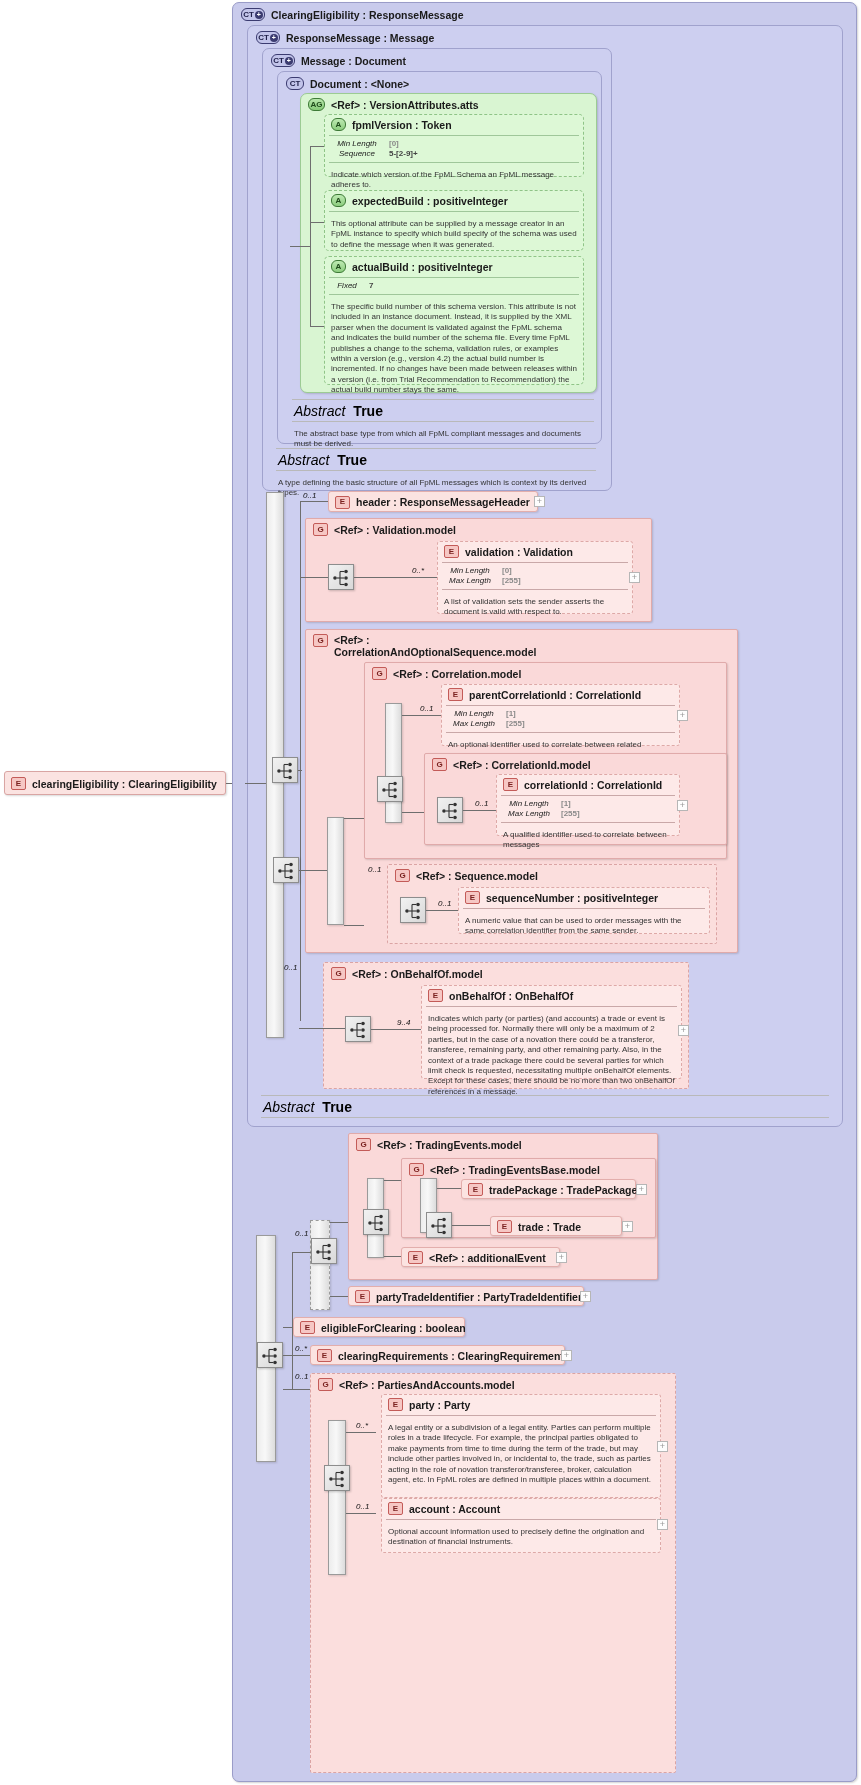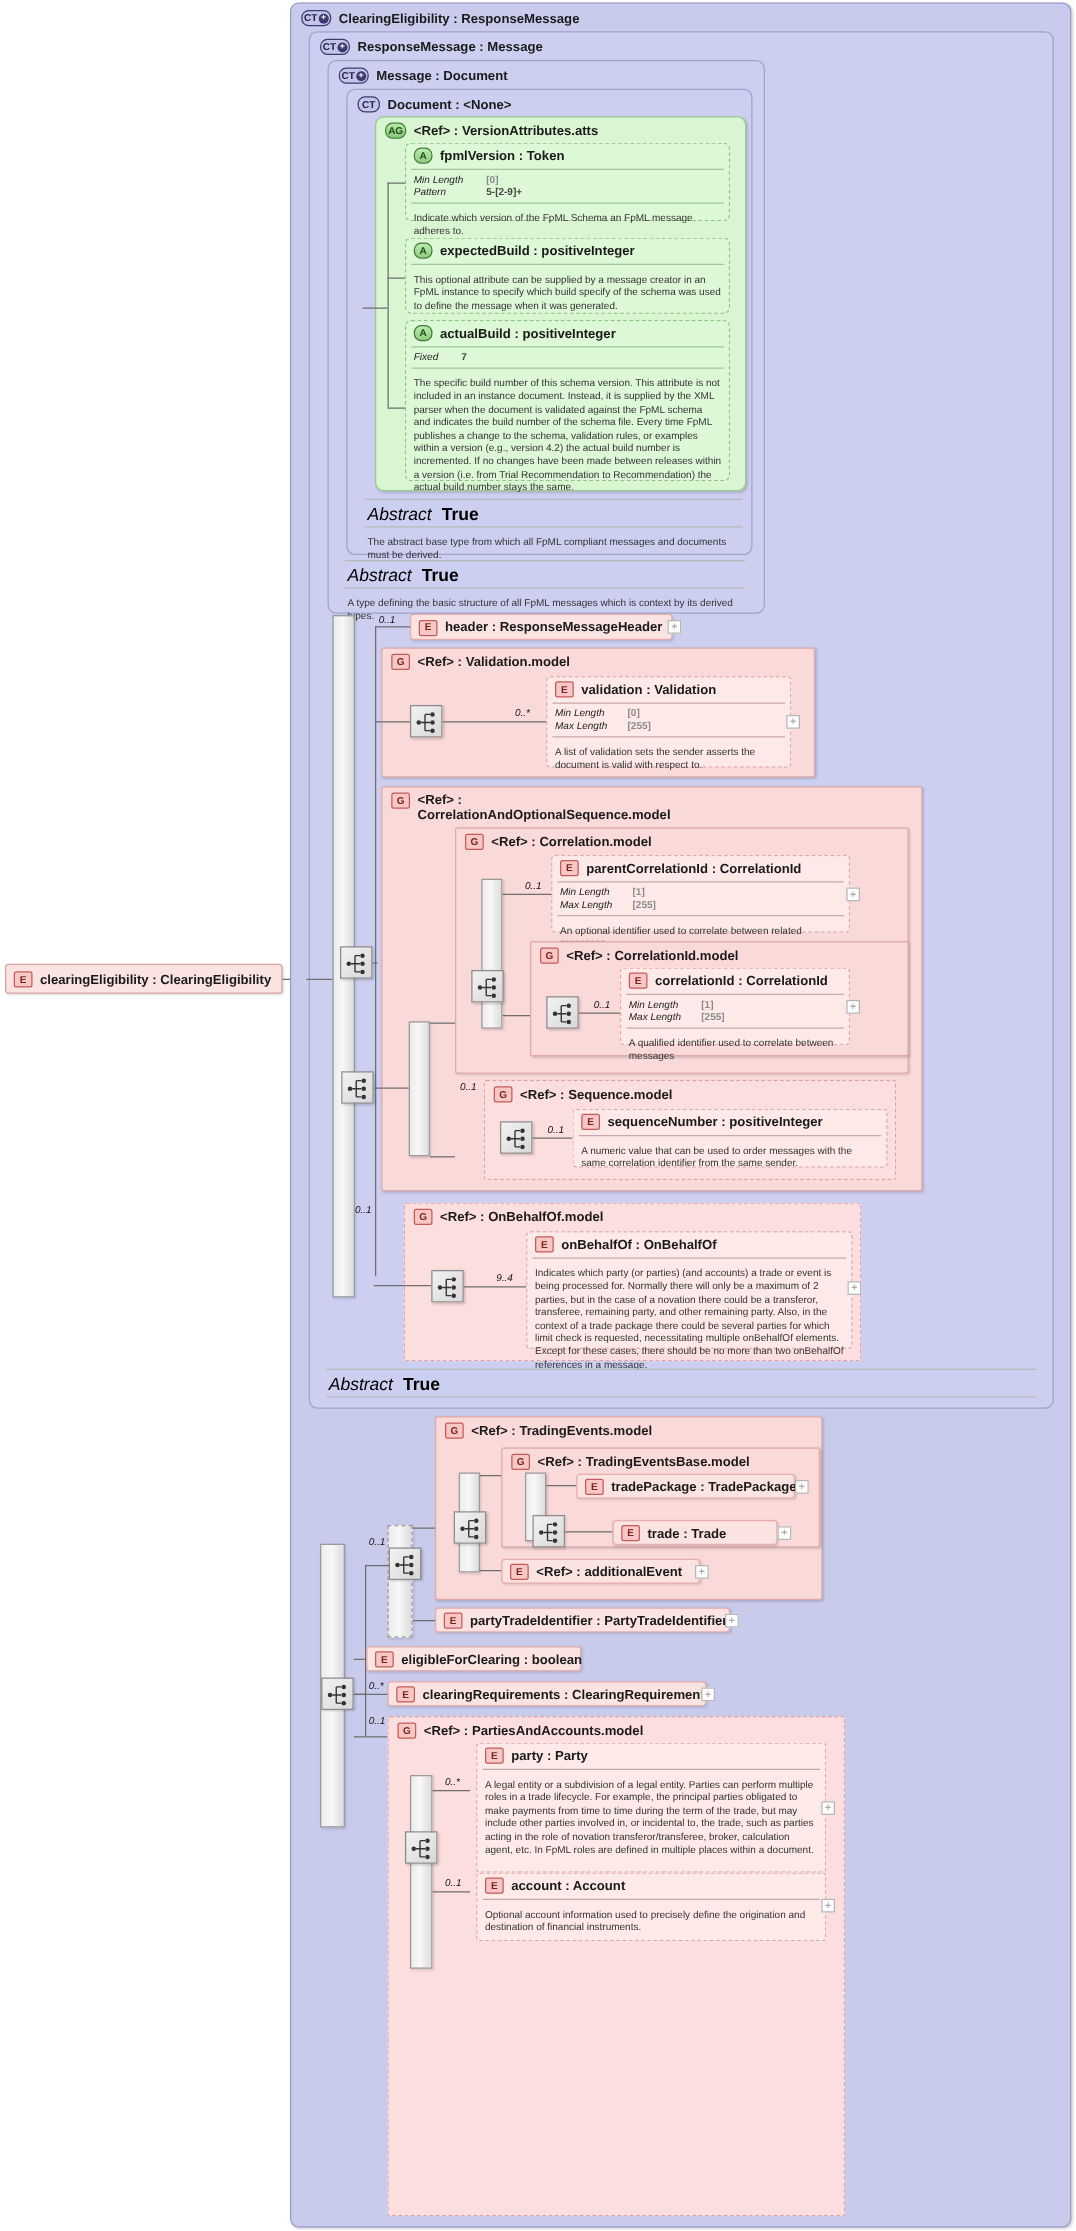--- a/index.html
+++ b/index.html
@@ -130,21 +130,21 @@
     color: #7a2220;
   }
 
   
   .facets {
     font-size: 8px;
     line-height: 1.25;
     padding: 2px 6px;
     color: #222;
   }
-  .facets .frow { display: flex; gap: 6px; }
+  .facets .frow { display: flex; gap: 6px; text-align: center; }
   .facets .fname { font-style: italic; min-width: 52px; }
   .facets .fval { font-weight: bold; color: #444; }
   .facets .fval.brk { color: #8a8a8a; }
 
   .docs {
     font-size: 8px;
     line-height: 1.3;
     padding: 6px 6px;
     color: #333;
   }
@@ -272,21 +272,21 @@
       <span class="badge badge-a">A</span>
       <span>fpmlVersion : Token</span>
     </div>
     <div class="rule rule-green"></div>
     <div class="facets">
       <div class="frow">
           <span class="fname">Min Length</span>
           <span class="fval brk">[0]</span>
         </div>
       <div class="frow">
-          <span class="fname">Pattern</span>
+          <span class="fname">Sequence</span>
           <span class="fval">5-[2-9]+</span>
         </div>
     </div>
     <div class="rule rule-green"></div>
     <div class="docs">Indicate which version of the FpML Schema an FpML message adheres to.</div>
   </div>
 
   <div class="box attr-box" style="left:324px; top:190px; width:260px; height:61px;">
     <div class="hdr" style="padding:3px 6px;">
       <span class="badge badge-a">A</span>

